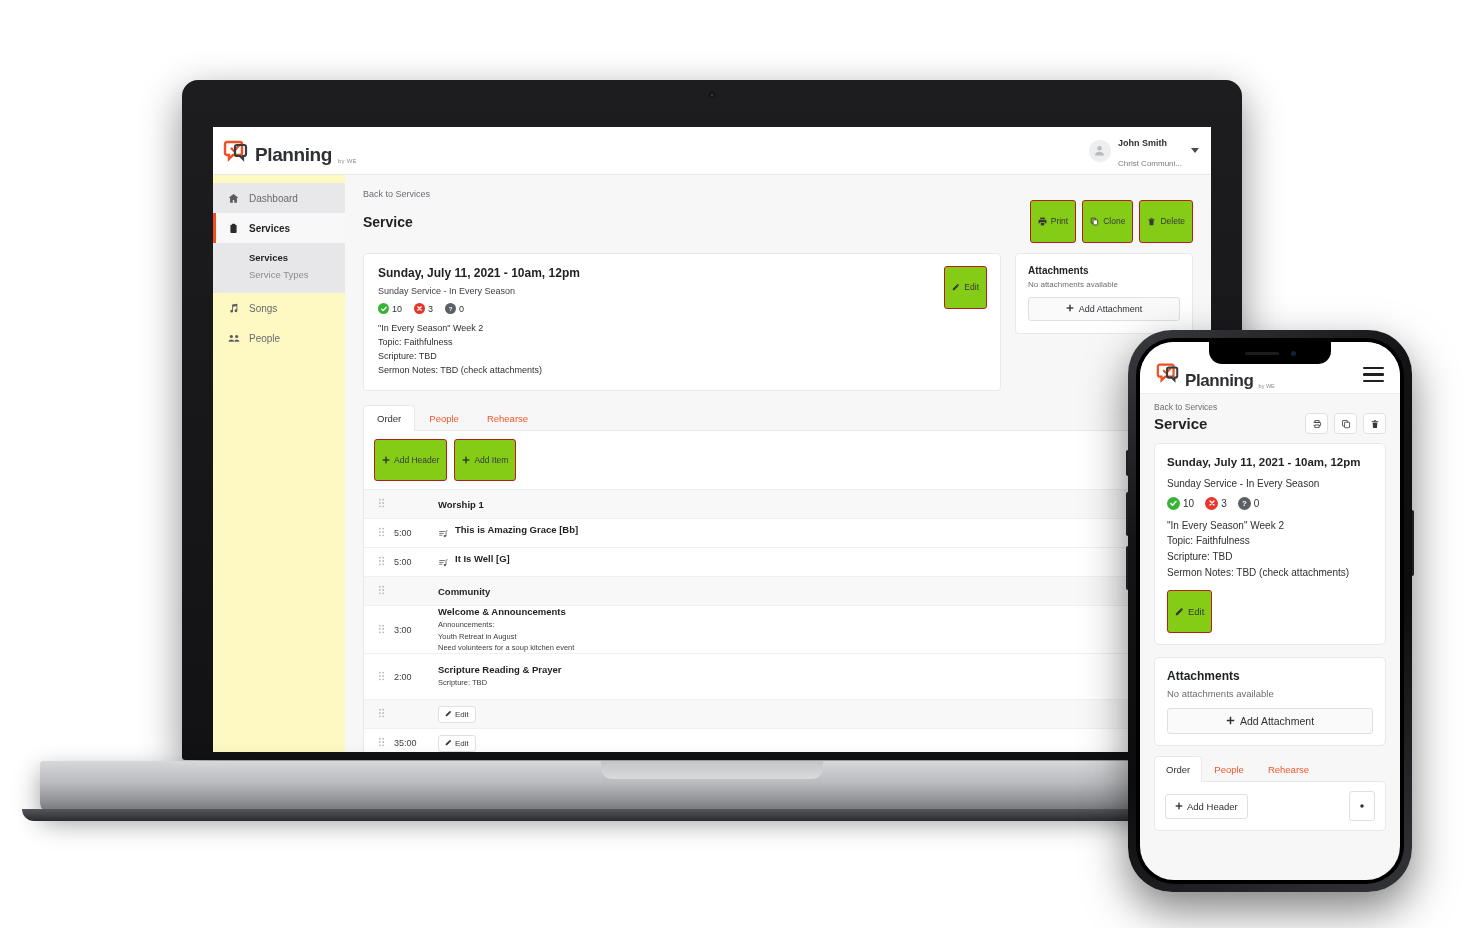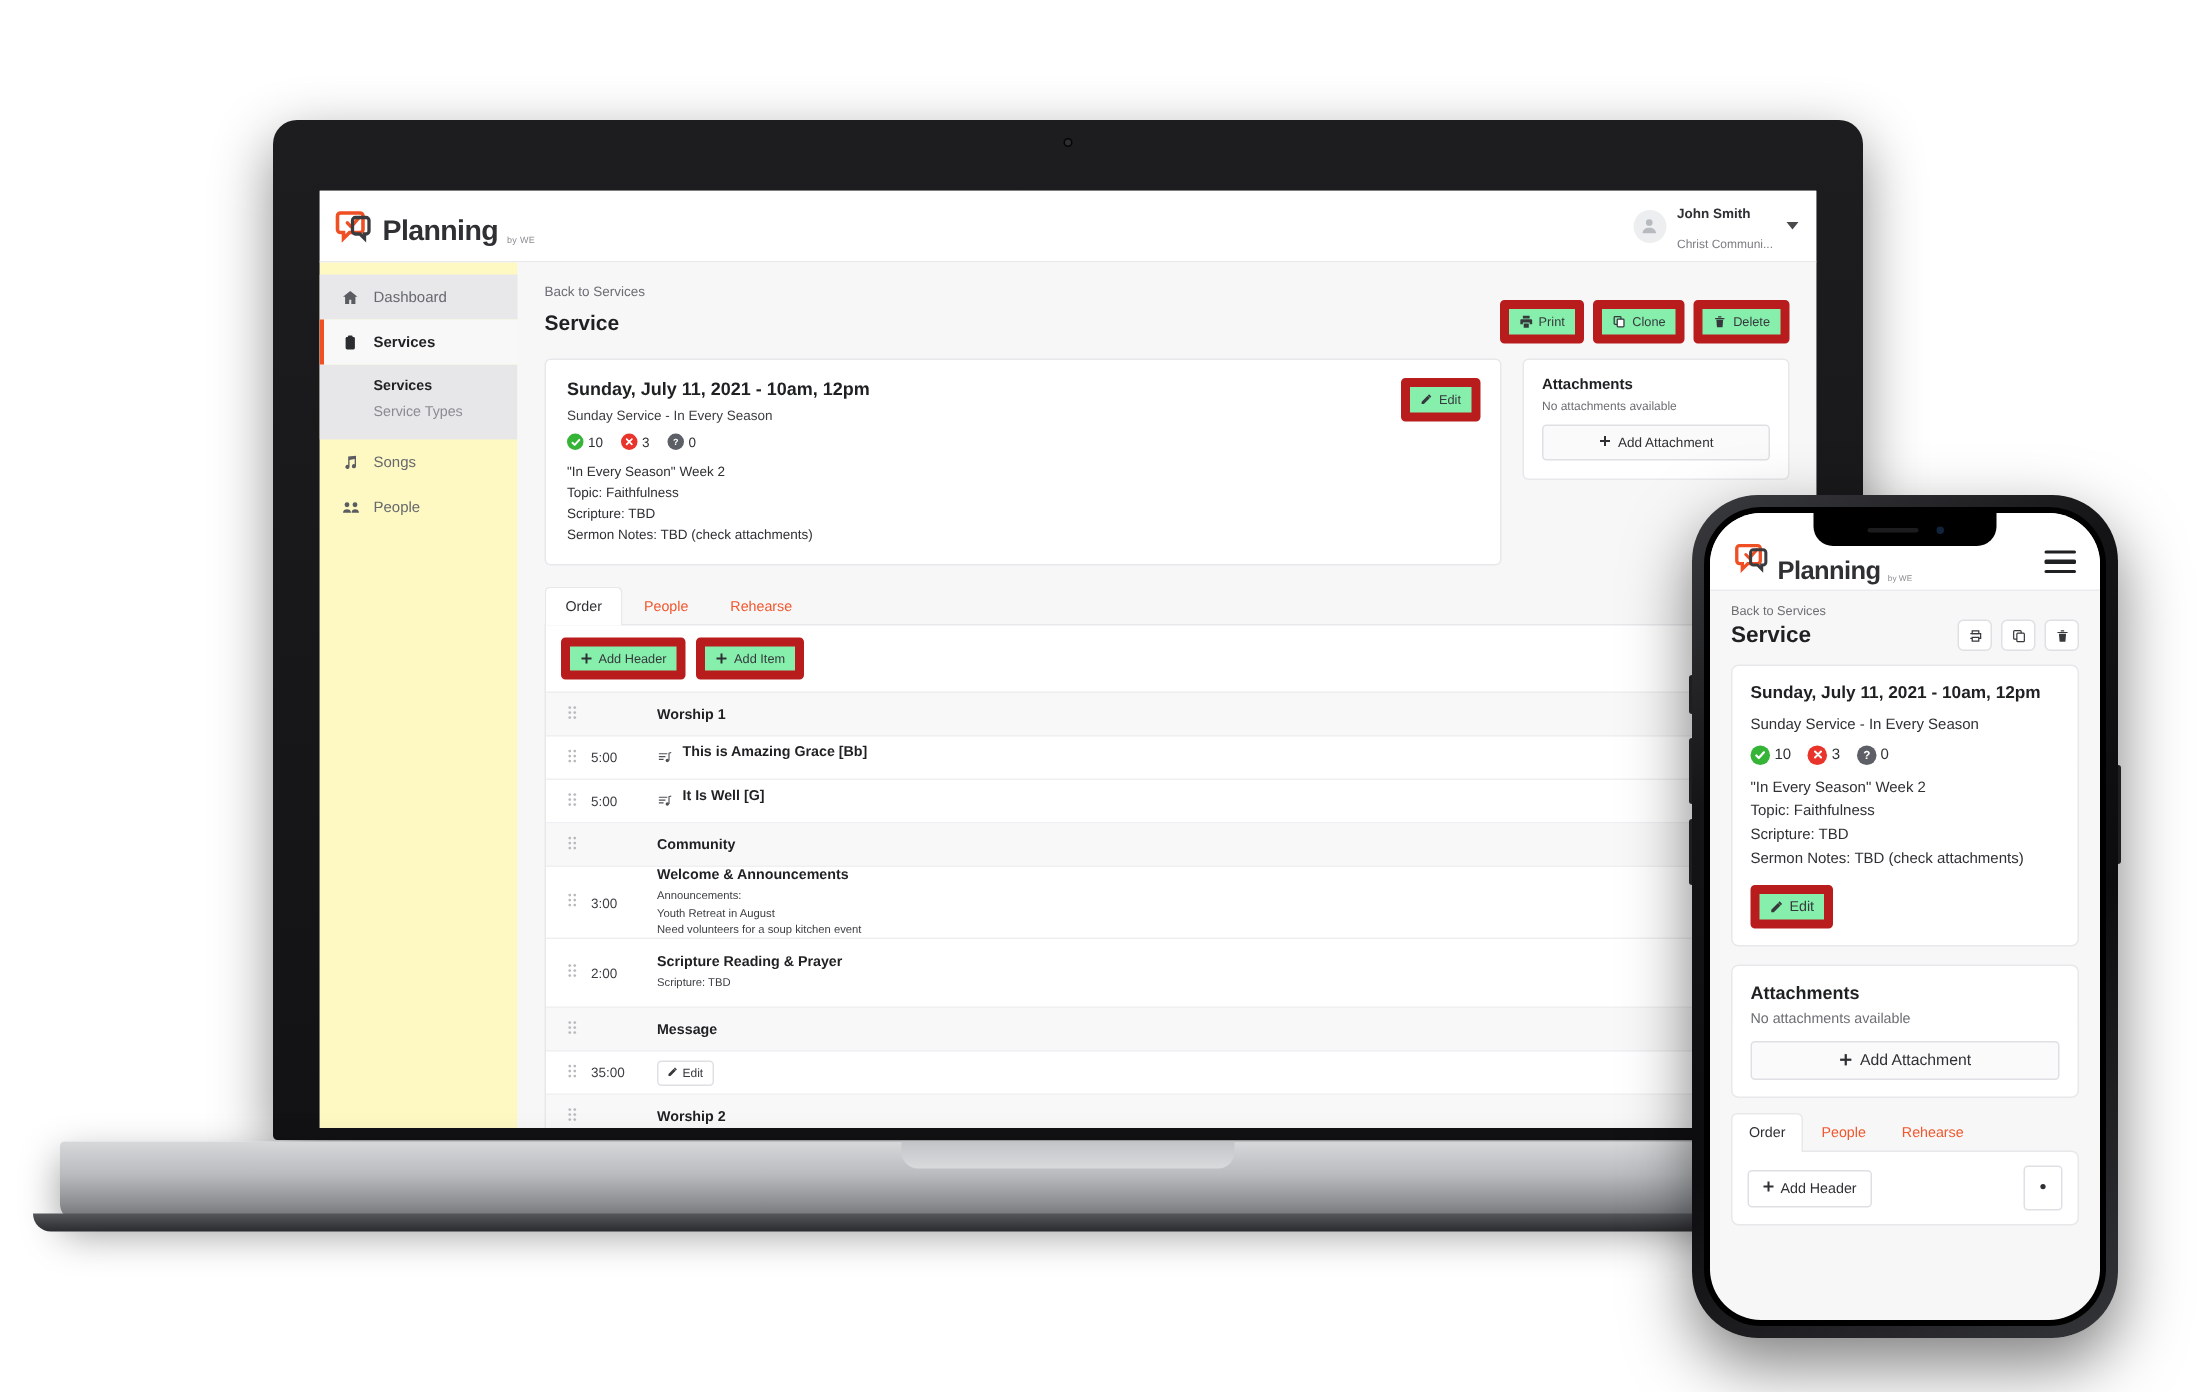--- a/index.html
+++ b/index.html
@@ -89,22 +89,22 @@
   .nav-subitem { height: 17px; display:flex; align-items:center; padding-left: 36px; font-size: 9.5px; }
   .nav-subitem.sel { color:#1f2022; font-weight: 700; }
   .nav-subitem.dim { color:#8a8c90; }
 
   .content { flex: 1 1 auto; background: #f7f7f8; padding: 14px 18px 0 18px; overflow:hidden; }
   .crumb { font-size: 9px; color: #6c6e73; margin-bottom: 1px; }
   .page-head { display:flex; align-items:center; justify-content:space-between; margin-bottom: 10px;}
   .page-title { font-size: 14px; font-weight: 700; color: #1f2022; }
   .tool-row { display: flex; gap: 6px; }
   .btn {
-    border: 6px solid #b91c1c; background: #86efac; border-radius: 3px;
-    font-size: 8.5px; color: #36383c; padding: 4px 7px; display:flex; align-items:center; gap:4px;
+    border: 1px solid #b91c1c; background: #84cc16; border-radius: 3px;
+    font-size: 8.5px; color: #36383c; padding: 16px 7px; display:flex; align-items:center; gap:4px;
     font-family: inherit; line-height:1; cursor: pointer; white-space:nowrap;
   }
   .btn svg { display:block; }
 
   .cards { display: flex; gap: 14px; align-items: flex-start; }
   .card { background:#fff; border:1px solid #e8e8eb; border-radius: 4px; }
   .card-service { flex: 1 1 auto; padding: 12px 14px; position: relative; }
   .svc-title { font-size: 12px; font-weight: 700; color:#1f2022; margin-bottom: 6px; }
   .svc-sub { font-size: 9px; color:#3c3e42; margin-bottom: 7px; }
   .stats { display:flex; gap: 12px; align-items:center; margin-bottom: 8px; }
@@ -595,25 +595,20 @@
                   <div class="row header-row">
                     <span class="grip"><svg viewBox="0 0 8 12" width="7" height="10" fill="#b8babe">
                         <circle cx="2" cy="2" r="1.1"></circle>
                         <circle cx="6" cy="2" r="1.1"></circle>
                         <circle cx="2" cy="6" r="1.1"></circle>
                         <circle cx="6" cy="6" r="1.1"></circle>
                         <circle cx="2" cy="10" r="1.1"></circle>
                         <circle cx="6" cy="10" r="1.1"></circle>
                       </svg></span>
                     <span class="rtime"></span>
-                    <span class="rmain">
-                      <span>
-                        <div class="rtitle">Message</div>
-                      </span>
-                    </span>
                     <button class="btn-edit">
                       <span><svg viewBox="0 0 16 16" width="7" height="7" fill="#36383c">
                           <path d="M11.4 1.6l3 3-1.6 1.6-3-3zM1.5 11.5l8-8 3 3-8 8H1.5z"></path>
                         </svg></span>
                       <span>Edit</span>
                     </button>
                   </div>
                   <div class="row">
                     <span class="grip"><svg viewBox="0 0 8 12" width="7" height="10" fill="#b8babe">
                         <circle cx="2" cy="2" r="1.1"></circle>

